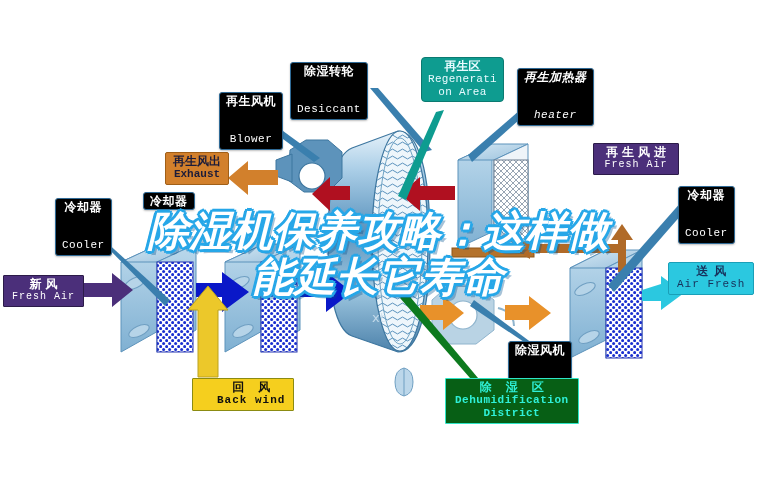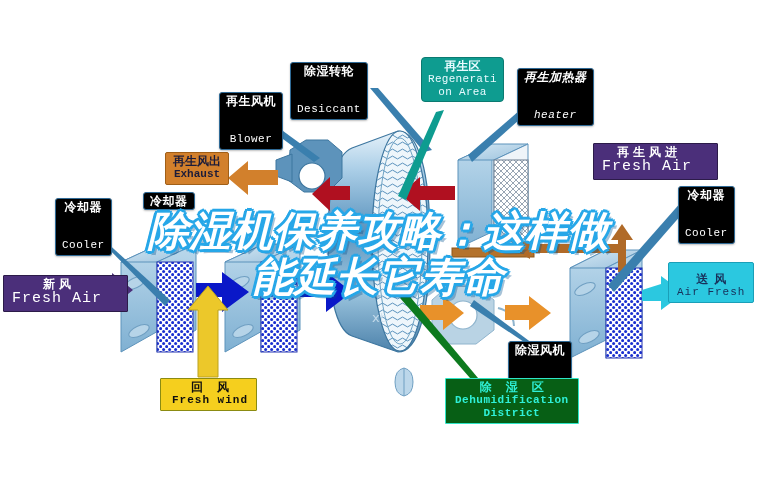--- a/index.html
+++ b/index.html
@@ -29,21 +29,21 @@
     box-shadow:0 1px 2px rgba(0,0,0,.25);
   }
   .lb-blue .cn{font-size:12px;letter-spacing:.5px;}
   .lb-blue .en{font-size:11px;letter-spacing:.5px;margin-top:25px;}
 
   
   .lb-cyan{
     background:#2bc8e0;border:1px solid #1a9fb8;color:#18305a;
     border-radius:2px;padding:2px 8px 3px 8px;
   }
-  .lb-cyan .cn{font-size:12px;letter-spacing:6px;padding-left:6px;margin-top:8px;}
+  .lb-cyan .cn{font-size:12px;letter-spacing:6px;padding-left:6px;}
   .lb-cyan .en{font-size:11px;letter-spacing:1px;}
 
   
   .lb-teal{
     background:#0e9c90;border:1px solid #0b7a71;color:#e8fbff;
     border-radius:4px;padding:2px 6px 3px 6px;
   }
   .lb-teal .cn{font-size:12px;}
   .lb-teal .en{font-size:11px;letter-spacing:.3px;}
 
@@ -51,29 +51,29 @@
   .lb-orange{
     background:#d2802c;border:1px solid #a05f18;color:#1c1c3a;
     border-radius:2px;padding:2px 7px 3px 7px;
   }
   .lb-orange .cn{font-size:12px;font-weight:bold;}
   .lb-orange .en{font-size:11px;font-weight:bold;}
 
   
   .lb-purple{
     background:#4b2f7a;border:1px solid #2c1b49;color:#ffffff;
-    border-radius:1px;padding:2px 25px 3px 8px;
+    border-radius:1px;padding:2px 8px 3px 8px;
   }
   .lb-purple .cn{font-size:12px;font-weight:bold;letter-spacing:4px;padding-left:4px;}
-  .lb-purple .en{font-size:15px;letter-spacing:1px;}
+  .lb-purple .en{font-size:10px;letter-spacing:1px;}
 
   
   .lb-yellow{
     background:#f5cf1e;border:1px solid #8b8b12;color:#101010;
-    border-radius:1px;padding:2px 8px 3px 11px;
+    border-radius:1px;padding:2px 8px 3px 24px;margin-left:32px;
   }
   .lb-yellow .cn{font-size:12px;font-weight:bold;letter-spacing:14px;padding-left:14px;}
   .lb-yellow .en{font-size:11px;font-weight:bold;letter-spacing:1px;}
 
   
   .lb-green{
     background:#075f15;border:1px solid #2ee6c8;color:#2ff0d8;
     border-radius:1px;padding:2px 9px 4px 9px;
   }
   .lb-green .cn{font-size:12px;font-weight:bold;letter-spacing:14px;padding-left:14px;}
@@ -317,21 +317,21 @@
     <span class="en">Cooler</span>
   </div>
 
   <div class="label lb-purple" style="left:3px;top:275px;">
     <span class="cn">新风</span>
     <span class="en">Fresh Air</span>
   </div>
 
   <div class="label lb-yellow" style="left:160px;top:378px;">
     <span class="cn">回风</span>
-    <span class="en">Fresh wind</span>
+    <span class="en">Back wind</span>
   </div>
 
   <div class="label lb-blue" style="left:508px;top:341px;">
     <span class="cn">除湿风机</span>
     <span class="en">Blower</span>
   </div>
 
   <div class="label lb-green" style="left:445px;top:378px;">
     <span class="cn">除湿区</span>
     <span class="en">Dehumidification</span>

